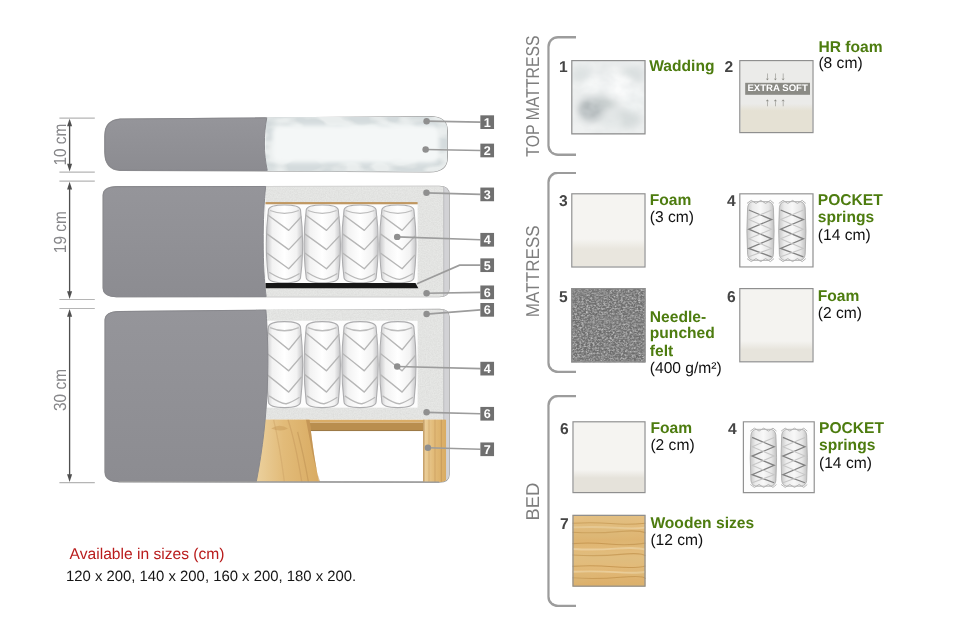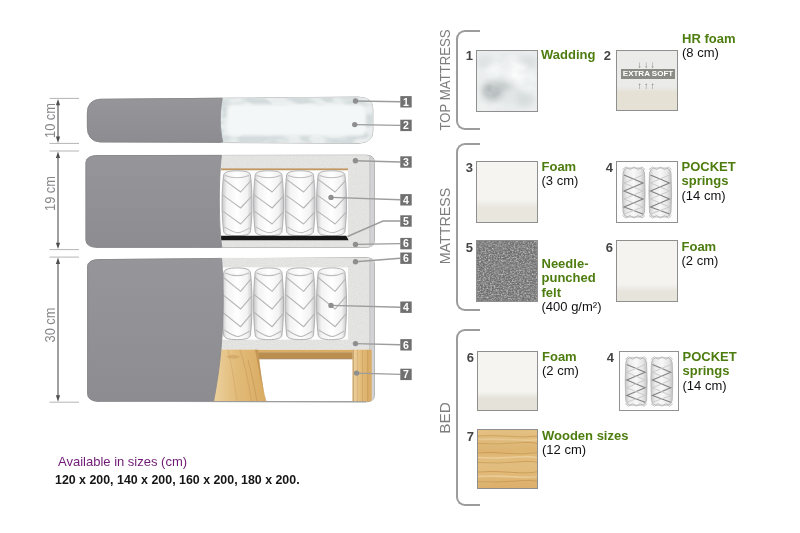--- a/index.html
+++ b/index.html
@@ -359,14 +359,14 @@
   </g>
   <filter id="woodT" x="0" y="0" width="100%" height="100%">
     <feTurbulence type="fractalNoise" baseFrequency="0.02 0.12" numOctaves="2" seed="26"></feTurbulence>
     <feColorMatrix type="matrix" values="0 0 0 0 0.68  0 0 0 0 0.49  0 0 0 0 0.2  0.8 0 0 0 -0.25"></feColorMatrix>
   </filter>
   <rect width="61" height="60" filter="url(#woodT)"></rect>
   <rect width="61" height="60" fill="none" stroke="#8f8f8f" stroke-width="2"></rect>
 </svg>
 <div class="lbl" style="left:542px;top:429px"><b>Wooden sizes</b><br>(12 cm)</div>
 
-<div class="abs" style="left:58px;top:454px;font-size:13px;color:#701a75">Available in sizes (cm)</div>
-<div class="abs" style="left:55px;top:472.5px;font-size:12.4px;font-weight:bold;color:#161616">120 x 200, 140 x 200, 160 x 200, 180 x 200.</div>
+<div class="abs" style="left:58px;top:454px;font-size:13px;color:#b91c1c">Available in sizes (cm)</div>
+<div class="abs" style="left:55px;top:472.5px;font-size:12.4px;font-weight:normal;color:#161616">120 x 200, 140 x 200, 160 x 200, 180 x 200.</div>
 
 </body></html>

